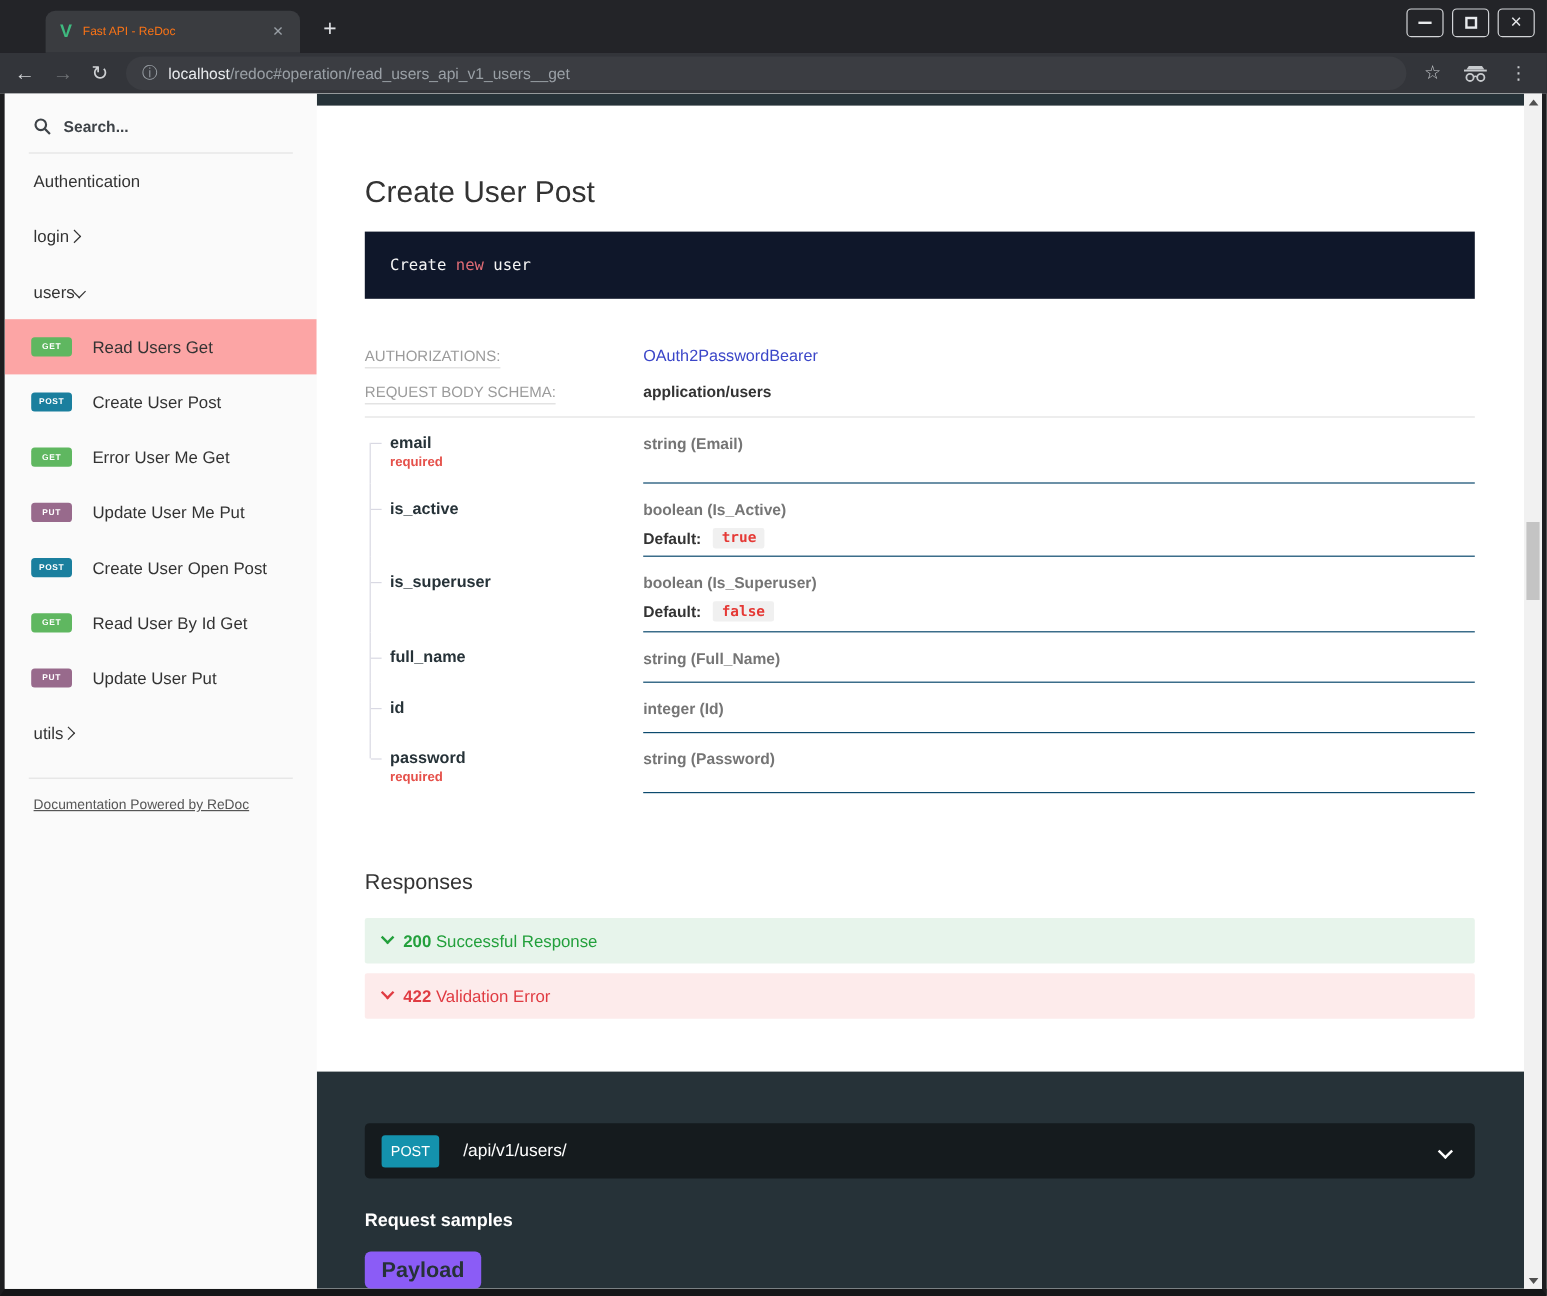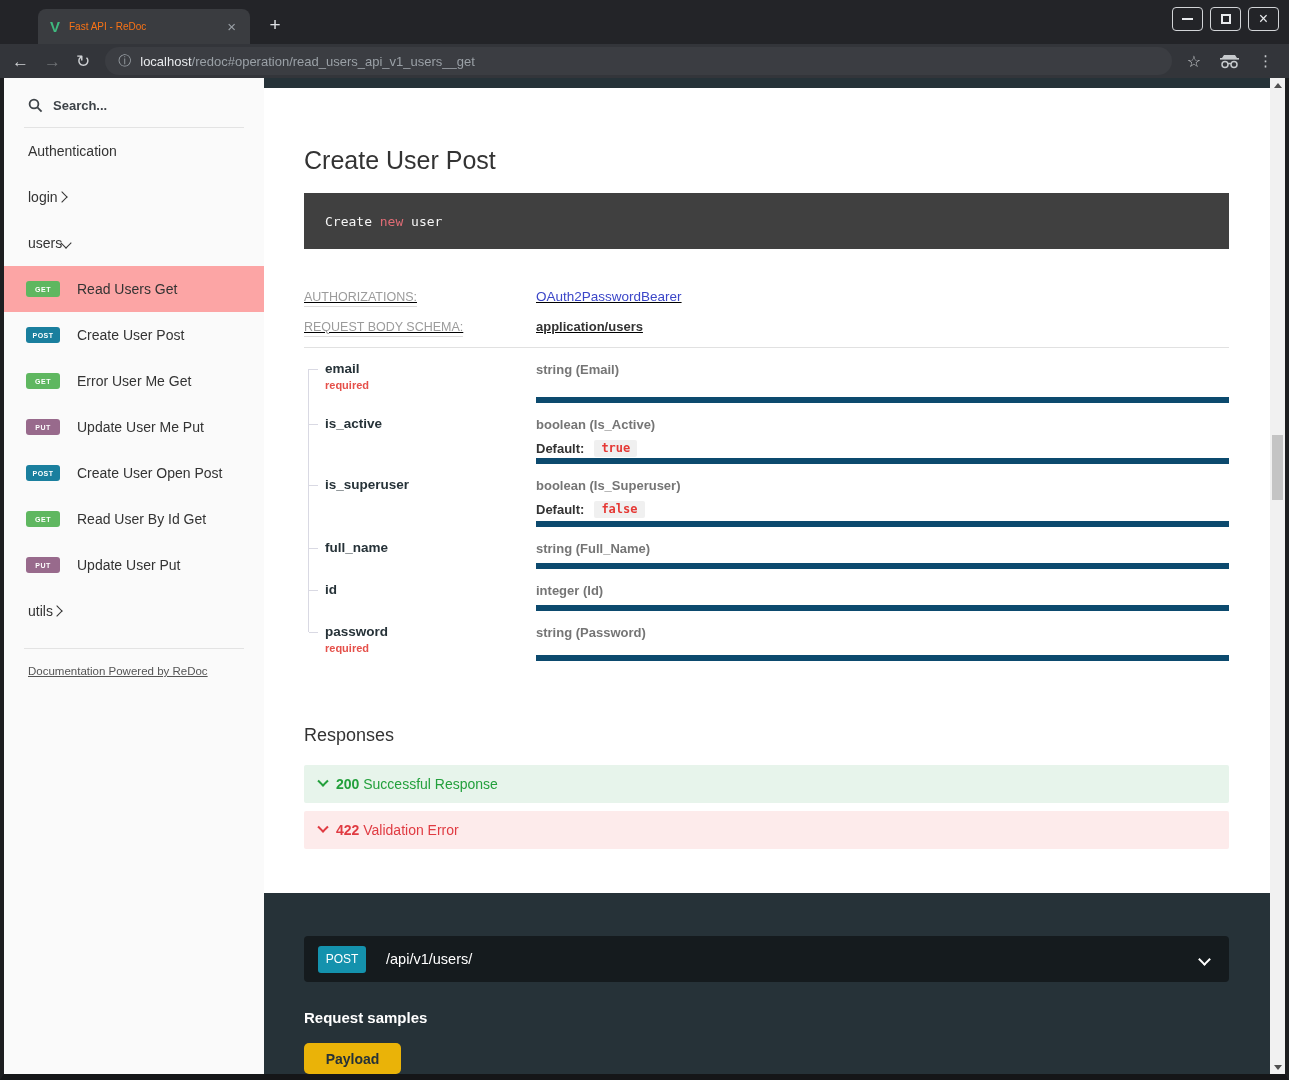--- a/index.html
+++ b/index.html
@@ -51,41 +51,41 @@
   .chev { display:inline-block; width:8px; height:8px; border-right:1.6px solid #333; border-bottom:1.6px solid #333; }
   .chev-right { transform:rotate(-45deg); }
   .chev-down { transform:rotate(45deg); }
   .side-footer { display:block; margin:16px 0 0 24px; font-size:11.5px; color:#555; text-decoration:underline; }
 
   
   .main { flex:1; position:relative; background:#fff; overflow:hidden; min-width:0; }
   .dark-strip { position:absolute; top:0; left:0; right:0; height:10px; background:#263238; }
   .doc { padding:0 41px 0 40px; }
   .doc-title { margin-top:68px; font-size:25px; font-weight:400; color:#333; }
-  .code-block { margin-top:18px; height:56px; background:#404040; display:flex; align-items:center; padding-left:21px; font-family:"DejaVu Sans Mono", monospace; font-size:13px; color:#f5f5f5; }
+  .code-block { margin-top:18px; height:56px; background:#0f172a; display:flex; align-items:center; padding-left:21px; font-family:"DejaVu Sans Mono", monospace; font-size:13px; color:#f5f5f5; }
   .code-kw { color:#e06c75; }
-  .meta-row { display:flex; align-items:center; margin-top:40px;text-decoration:underline; }
+  .meta-row { display:flex; align-items:center; margin-top:40px; }
   .meta-row.second { margin-top:15px; }
   .meta-label { width:232px; flex:none; font-size:12.5px; color:#9b9b9b; }
   .meta-label span { border-bottom:1px solid #dcdcdc; padding-bottom:2px; }
   .auth-link { font-size:13.5px; color:#3b46c8; cursor:pointer; }
   .mime { font-size:13px; font-weight:bold; color:#333; }
   .big-hr { border-top:1px solid #e1e1e1; margin-top:13px; }
 
   
   .schema { margin-top:0;font-weight:bold; }
   .frow { display:flex; position:relative; }
   .fleft { width:232px; flex:none; padding:13px 0 0 21px; position:relative; }
   .fleft::before { content:''; position:absolute; left:4px; top:0; bottom:0; border-left:1px solid #d9d9e3; }
   .frow.first .fleft::before { top:21px; }
   .frow.last .fleft::before { bottom:auto; height:21px; }
   .fleft::after { content:''; position:absolute; left:5px; top:21px; width:9px; border-top:1px solid #d9d9e3; }
   .fname { font-size:13.5px; color:#263238; }
   .freq { font-size:11px; color:#e5504a; margin-top:3px; }
-  .fright { flex:1; border-bottom:6px solid #0c4a6e; padding:14px 0 0 0; }
+  .fright { flex:1; border-bottom:1px solid #0c4a6e; padding:14px 0 0 0; }
   .ftype { font-size:13px; color:#757575; }
   .fdefault { margin-top:8px; font-size:13px; color:#333; display:flex; align-items:center; }
   .chip { display:inline-block; margin-left:10px; background:#f0f0f0; color:#e53935; font-family:"DejaVu Sans Mono", monospace; font-size:12px; padding:1px 7px 2px; border-radius:2px; }
   .r-email { min-height:55px; } .r-active { min-height:61px; } .r-super { min-height:63px; }
   .r-full { min-height:42px; } .r-id { min-height:42px; } .r-pass { min-height:50px; }
 
   
   .resp-heading { margin-top:64px; font-size:18px; font-weight:400; color:#333; }
   .resp-panel { margin-top:19px; height:38px; border-radius:2px; display:flex; align-items:center; padding-left:15px; gap:9px; font-size:14px; cursor:pointer; }
   .resp-panel + .resp-panel { margin-top:8px; }
@@ -94,21 +94,21 @@
   .resp-chev { width:8px; height:8px; border-right:2px solid currentColor; border-bottom:2px solid currentColor; transform:rotate(45deg) translate(-2px,-2px); }
   .resp-code { font-weight:bold; }
 
   
   .samples-panel { position:absolute; left:0; right:0; bottom:0; top:815px; background:#263238; padding:0 41px 0 40px; }
   .endpoint-bar { margin-top:43px; height:46px; background:#151b1e; border-radius:4px; display:flex; align-items:center; padding:0 20px 0 14px; cursor:pointer; }
   .endpoint-method { width:48px; height:27px; background:#1492ad; border-radius:3px; color:#fff; font-size:12px; display:flex; align-items:center; justify-content:center; flex:none; }
   .endpoint-path { margin-left:20px; font-size:14.5px; color:#fff; }
   .endpoint-chev { margin-left:auto; width:9px; height:9px; border-right:2px solid #fff; border-bottom:2px solid #fff; transform:rotate(45deg); }
   .samples-title { margin-top:27px; font-size:15px; font-weight:bold; color:#fff; }
-  .payload-btn { margin-top:17px; width:97px; height:31px; background:#eab308; border:none; border-radius:5px; font-family:"Liberation Sans", sans-serif; font-size:14px; font-weight:bold; color:#263238; display:flex; align-items:center; justify-content:center; cursor:pointer; }
+  .payload-btn { margin-top:17px; width:97px; height:31px; background:#8b5cf6; border:none; border-radius:5px; font-family:"Liberation Sans", sans-serif; font-size:18px; font-weight:bold; color:#263238; display:flex; align-items:center; justify-content:center; cursor:pointer; }
 
   
   .scrollbar { width:15px; flex:none; background:#f1f1f1; position:relative; }
   .sb-up, .sb-down { position:absolute; left:0; width:15px; height:14px; display:flex; align-items:center; justify-content:center; }
   .sb-up { top:0; } .sb-down { bottom:0; }
   .tri-up { width:0; height:0; border-left:4px solid transparent; border-right:4px solid transparent; border-bottom:5px solid #505050; }
   .tri-down { width:0; height:0; border-left:4px solid transparent; border-right:4px solid transparent; border-top:5px solid #505050; }
   .sb-thumb { position:absolute; left:2px; width:11px; top:357px; height:65px; background:#c4c4c4; }
 </style>
 </head>

